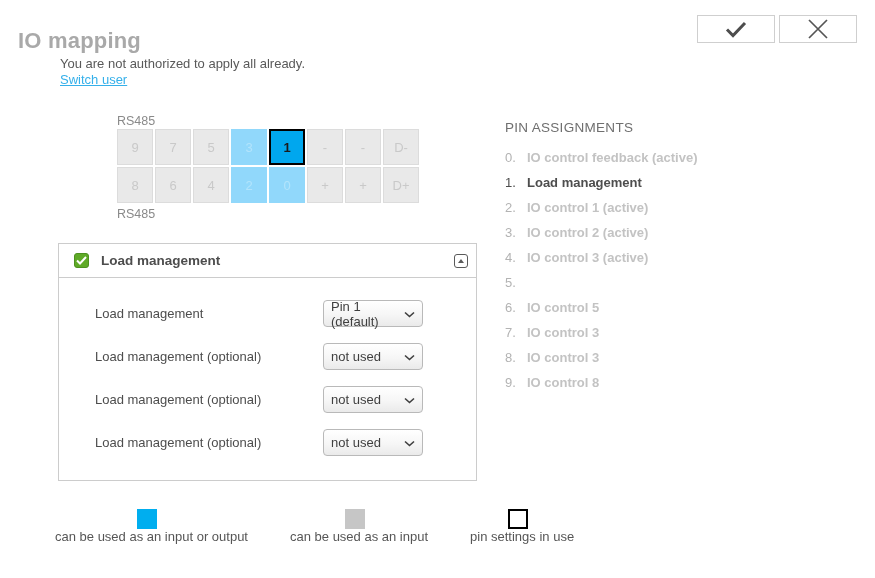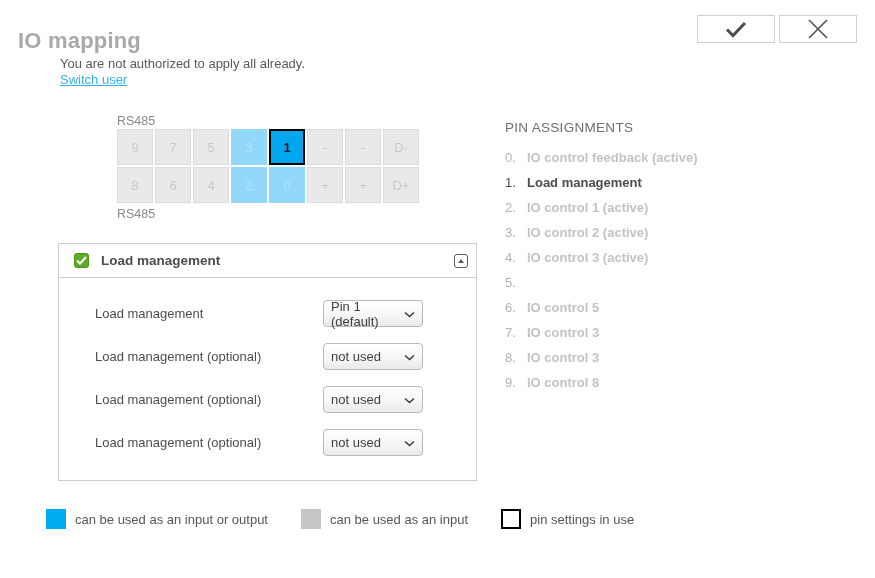--- a/index.html
+++ b/index.html
@@ -236,20 +236,21 @@
     left: 46px;
     top: 509px;
     display: flex;
     align-items: center;
     font-size: 13px;
     color: #565656;
   }
   .legend-item {
     display: flex;
     align-items: center;
+    flex-direction: column;
   }
   .sw {
     width: 20px;
     height: 20px;
     box-sizing: border-box;
     flex: 0 0 auto;
   }
   .sw-blue { background: #00aeef; }
   .sw-gray { background: #c6c6c6; }
   .sw-white { background: #ffffff; border: 2px solid #000000; }

